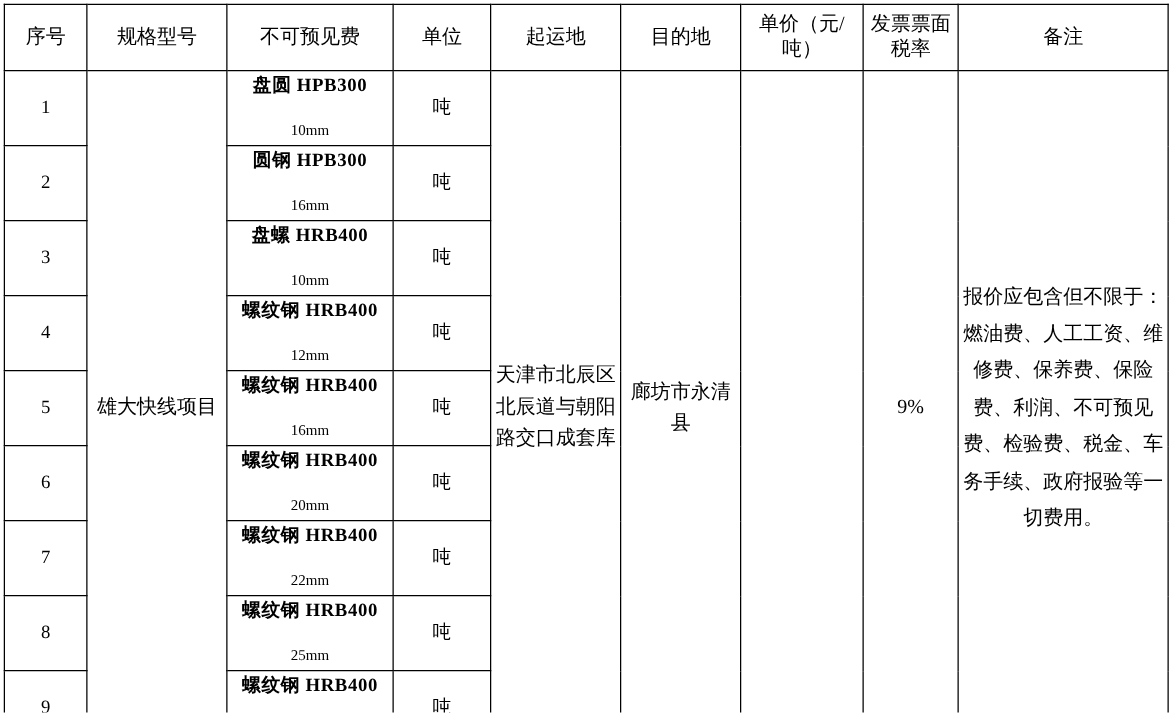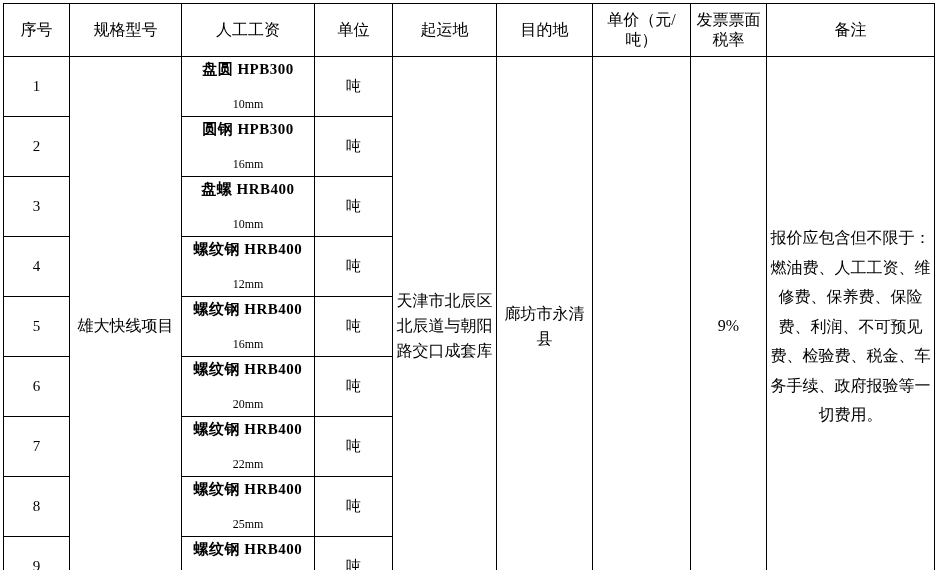--- a/index.html
+++ b/index.html
@@ -86,21 +86,21 @@
     <col class="col-origin">
     <col class="col-dest">
     <col class="col-price">
     <col class="col-tax">
     <col class="col-remark">
   </colgroup>
   <thead>
     <tr>
       <th>序号</th>
       <th>规格型号</th>
-      <th>人工工资</th>
+      <th>不可预见费</th>
       <th>单位</th>
       <th>起运地</th>
       <th>目的地</th>
       <th>单价（元/吨）</th>
       <th>发票票面税率</th>
       <th>备注</th>
     </tr>
   </thead>
   <tbody>
     <tr>

